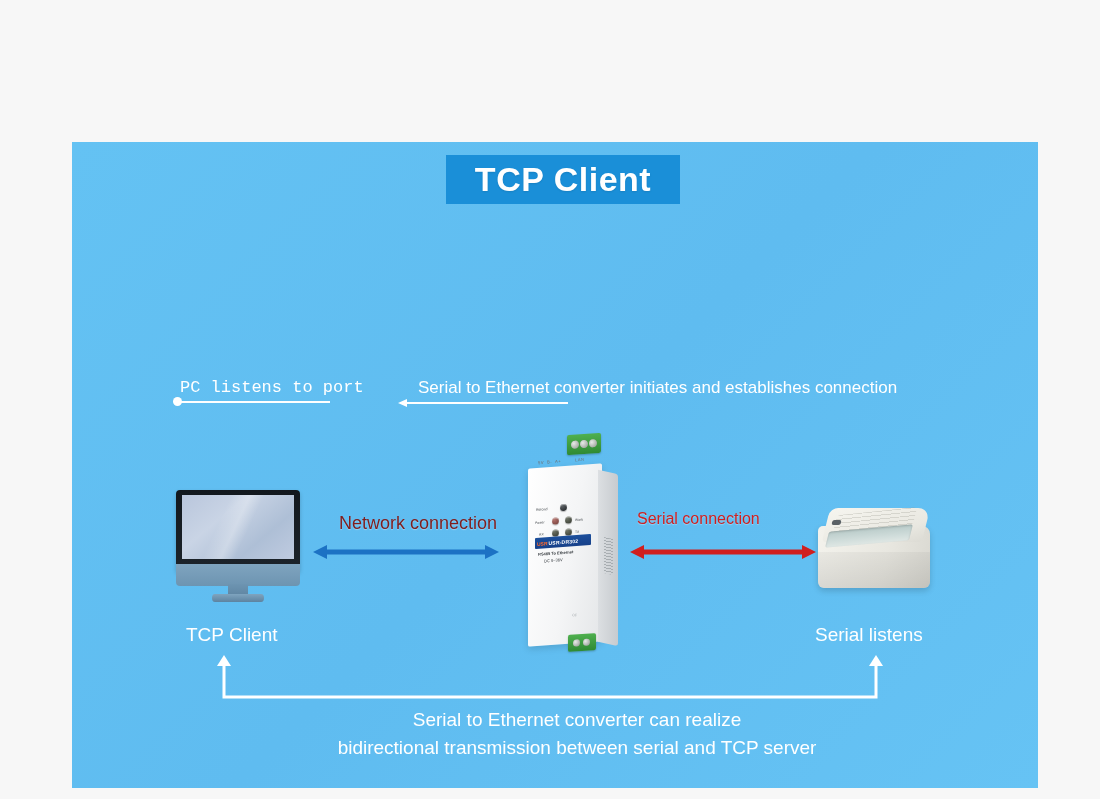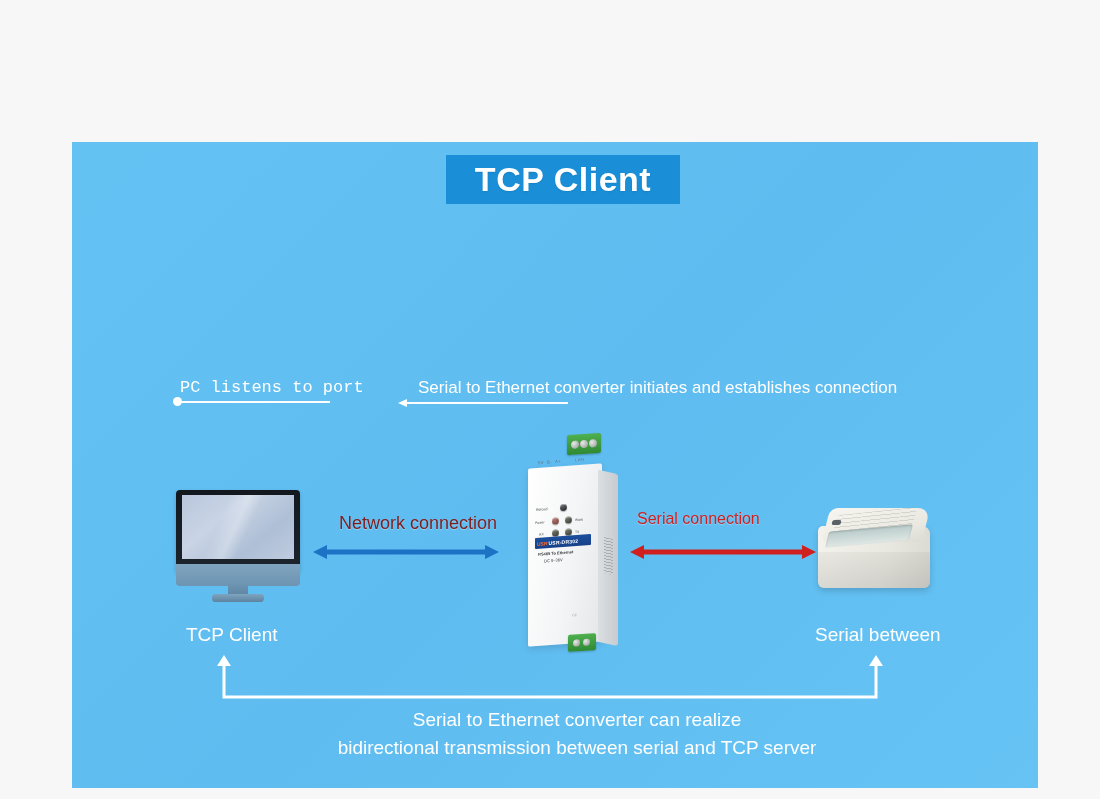--- a/index.html
+++ b/index.html
@@ -345,21 +345,21 @@
   </div>
 
   <div class="printer">
     <div class="pr-body"></div>
     <div class="pr-front"></div>
     <div class="pr-top"></div>
     <div class="pr-ridges"></div>
     <div class="pr-slot"></div>
     <div class="pr-btn"></div>
   </div>
-  <div class="lbl-serialdev">Serial between</div>
+  <div class="lbl-serialdev">Serial listens</div>
 
   <div class="bracket">
     <svg width="660" height="50" viewBox="0 0 660 50">
       <path d="M4 8 L4 42 L656 42 L656 8" stroke="#ffffff" stroke-width="3" fill="none"></path>
       <path d="M4 0 L11 11 L-3 11 Z" fill="#ffffff"></path>
       <path d="M656 0 L663 11 L649 11 Z" fill="#ffffff"></path>
     </svg>
   </div>
 
   <div class="caption">

